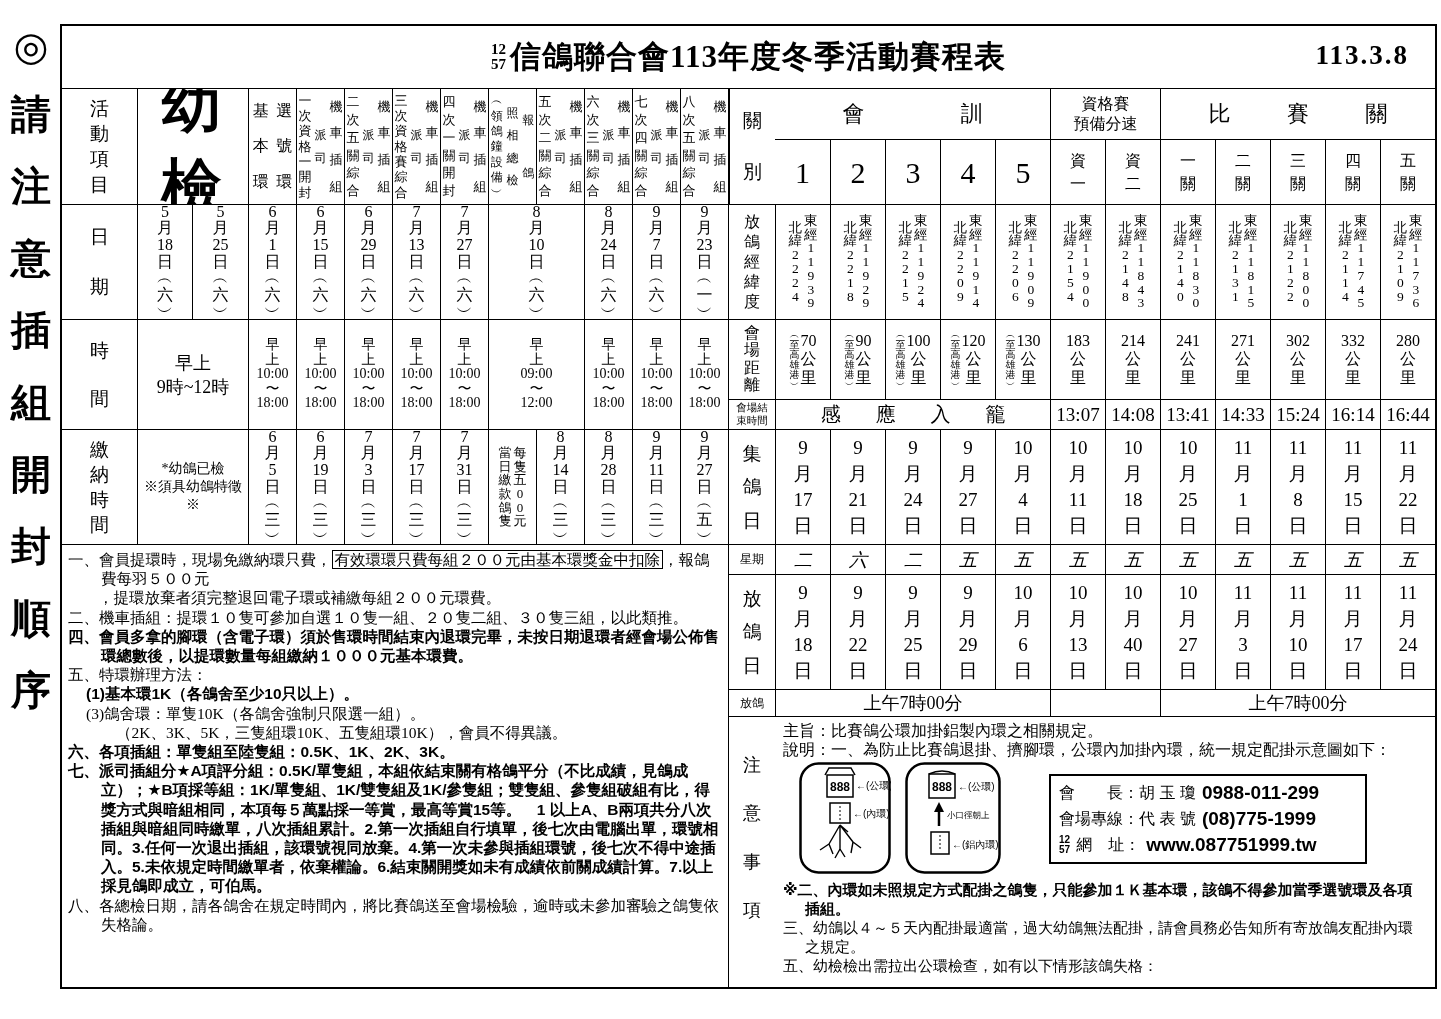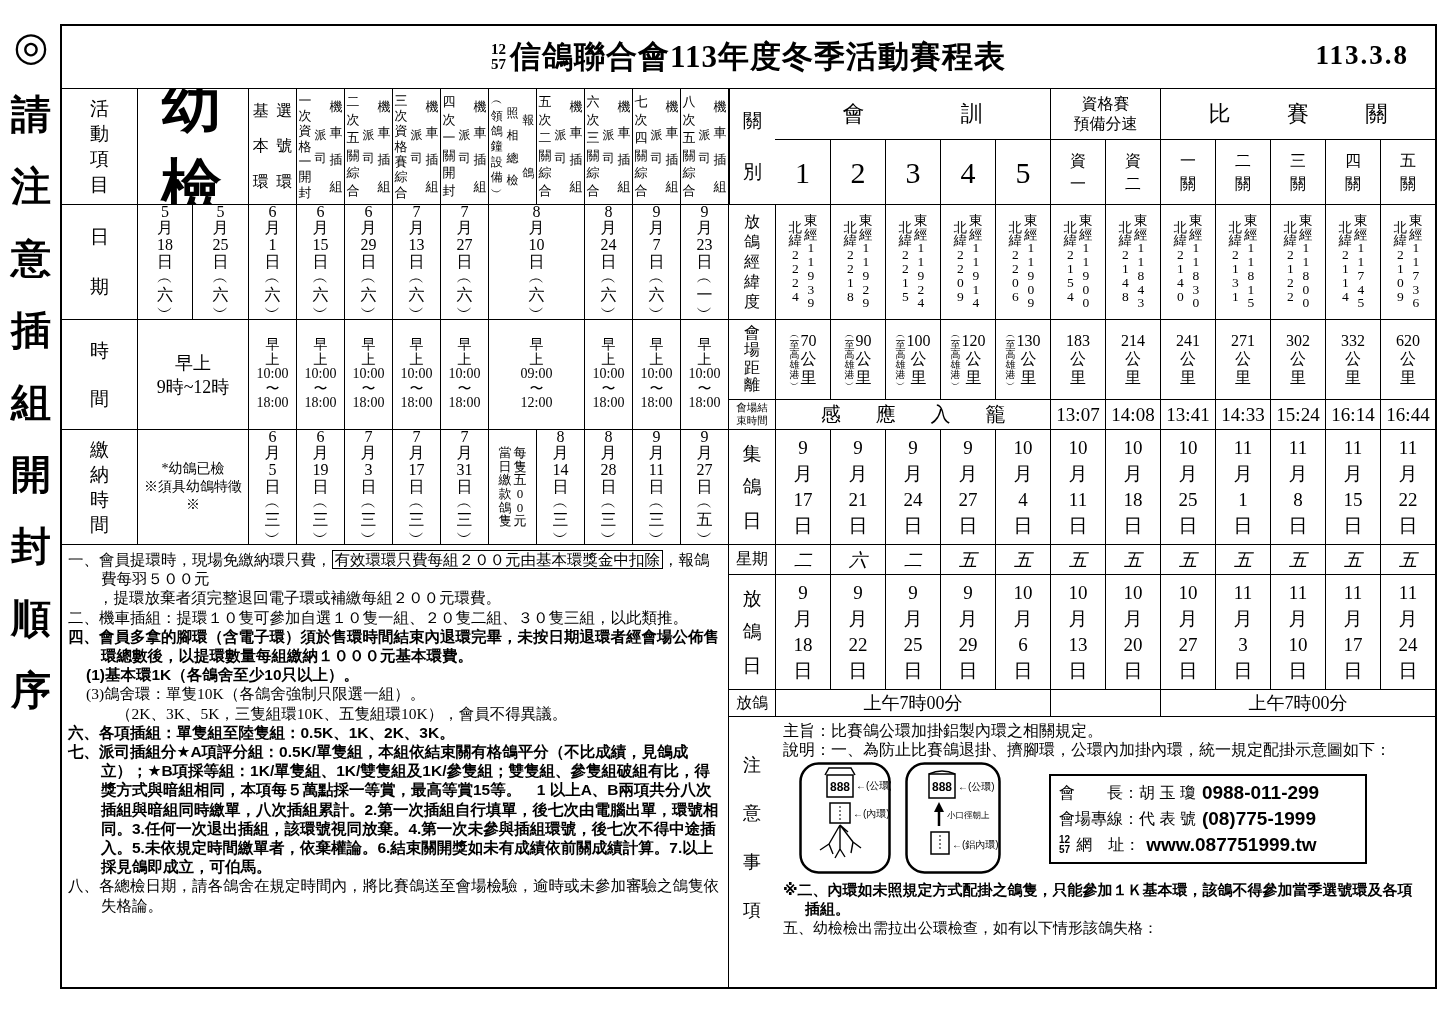--- a/index.html
+++ b/index.html
@@ -61,21 +61,21 @@
   .coordcell .vc{font-size:13.5px;line-height:1.02;}
   .distcell{display:flex;flex-direction:row-reverse;align-items:center;gap:1px;height:100%;}
   .distv{font-size:16px;gap:2px;}
   .distn{font-size:10px;line-height:1;}
   .endlab{font-size:10.5px;line-height:1.2;}
   .induct{font-size:20px;}
   .induct .hsp{width:80%;}
   .etime{font-size:19px;}
   .gd{font-size:19px;height:92%;justify-content:space-around;}
   .wk{font-size:18px;font-style:italic;}
-  .hl{font-size:16px;}
+  .hl{font-size:12px;}
   .rel7{font-size:18px;}
   .spd{font-size:22px;}
   .star{font-size:17px;font-family:"Liberation Sans","DejaVu Sans",sans-serif;}
   
   .noticebody{flex:1;padding:4px 8px;box-sizing:border-box;text-align:left;
      font-family:"Liberation Sans","DejaVu Sans",sans-serif;font-size:15px;line-height:19px;}
   .subject,.explain{font-size:16px;}
   .diagrow{display:flex;align-items:flex-start;gap:14px;margin:3px 0 2px 16px;height:116px;}
   .contactbox{border:2px solid #000;margin-left:34px;margin-top:12px;padding:4px 8px;width:318px;box-sizing:border-box;}
   .crow{display:flex;align-items:center;gap:6px;line-height:26px;}
@@ -703,20 +703,21 @@
             </span>
           </div>
       </div>
 
       <div class="row" style="height:443px">
         <div class="notes">
           <div class="n"><span>一、會員提環時，現場免繳納環只費，</span><span class="boxed">有效環環只費每組２００元由基本環獎金中扣除</span><span>，報鴿費每羽５００元</span></div>
           <div class="cont">，提環放棄者須完整退回電子環或補繳每組２００元環費。</div>
           <div class="n">二、機車插組：提環１０隻可參加自選１０隻一組、２０隻二組、３０隻三組，以此類推。</div>
           <div class="n b">四、會員多拿的腳環（含電子環）須於售環時間結束內退環完畢，未按日期退環者經會場公佈售環總數後，以提環數量每組繳納１０００元基本環費。</div>
+          <div class="n">五、特環辦理方法：</div>
           <div class="sub b">(1)基本環1K（各鴿舍至少10只以上）。</div>
           <div class="sub">(3)鴿舍環：單隻10K（各鴿舍強制只限選一組）。</div>
           <div class="sub2">（2K、3K、5K，三隻組環10K、五隻組環10K），會員不得異議。</div>
           <div class="n b">六、各項插組：單隻組至陸隻組：0.5K、1K、2K、3K。</div>
           <div class="n b">七、派司插組分★A項評分組：0.5K/單隻組，本組依結束關有格鴿平分（不比成績，見鴿成立）；★B項採等組：1K/單隻組、1K/雙隻組及1K/參隻組；雙隻組、參隻組破組有比，得獎方式與暗組相同，本項每５萬點採一等賞，最高等賞15等。　1 以上A、B兩項共分八次插組與暗組同時繳單，八次插組累計。2.第一次插組自行填單，後七次由電腦出單，環號相同。3.任何一次退出插組，該環號視同放棄。4.第一次未參與插組環號，後七次不得中途插入。5.未依規定時間繳單者，依棄權論。6.結束關開獎如未有成績依前關成績計算。7.以上採見鴿即成立，可伯馬。</div>
           <div class="n">八、各總檢日期，請各鴿舍在規定時間內，將比賽鴿送至會場檢驗，逾時或未參加審驗之鴿隻依失格論。</div>
 
         </div>
       </div>
     </div>
@@ -1197,21 +1198,21 @@
           </div>
         <div class="c" style="width:55px">
             <span class="vc distv">
               <span>332</span>
               <span>公</span>
               <span>里</span>
             </span>
           </div>
         <div class="c" style="width:55px">
             <span class="vc distv">
-              <span>620</span>
+              <span>280</span>
               <span>公</span>
               <span>里</span>
             </span>
           </div>
       </div>
 
       <div class="row" style="height:30px">
         <div class="c" style="width:46px">
             <div class="pl endlab">會場結
 束時間</div>
@@ -1408,21 +1409,21 @@
               <span>10</span>
               <span>月</span>
               <span>13</span>
               <span>日</span>
             </span>
           </div>
         <div class="c" style="width:55px">
             <span class="vc gd">
               <span>10</span>
               <span>月</span>
-              <span>20</span>
+              <span>40</span>
               <span>日</span>
             </span>
           </div>
         <div class="c" style="width:55px">
             <span class="vc gd">
               <span>10</span>
               <span>月</span>
               <span>27</span>
               <span>日</span>
             </span>
@@ -1519,20 +1520,21 @@
                 <span class="miniclub">
                     <span>12</span>
                     <span>57</span>
                   </span>
                 <span class="clabel">網　址：</span>
                   <span class="cval">www.087751999.tw</span>
               </div>
             </div>
           </div>
           <div class="nit" style="font-weight:700">※二、內環如未照規定方式配掛之鴿隻，只能參加１Ｋ基本環，該鴿不得參加當季選號環及各項插組。</div>
+          <div class="nit">三、幼鴿以４～５天內配掛最適當，過大幼鴿無法配掛，請會員務必告知所有寄放鴿友配掛內環之規定。</div>
           <div class="nit">五、幼檢檢出需拉出公環檢查，如有以下情形該鴿失格：</div>
 
         </div>
       </div>
 
     </div>
   </div>
 </div>
 
 </body></html>

